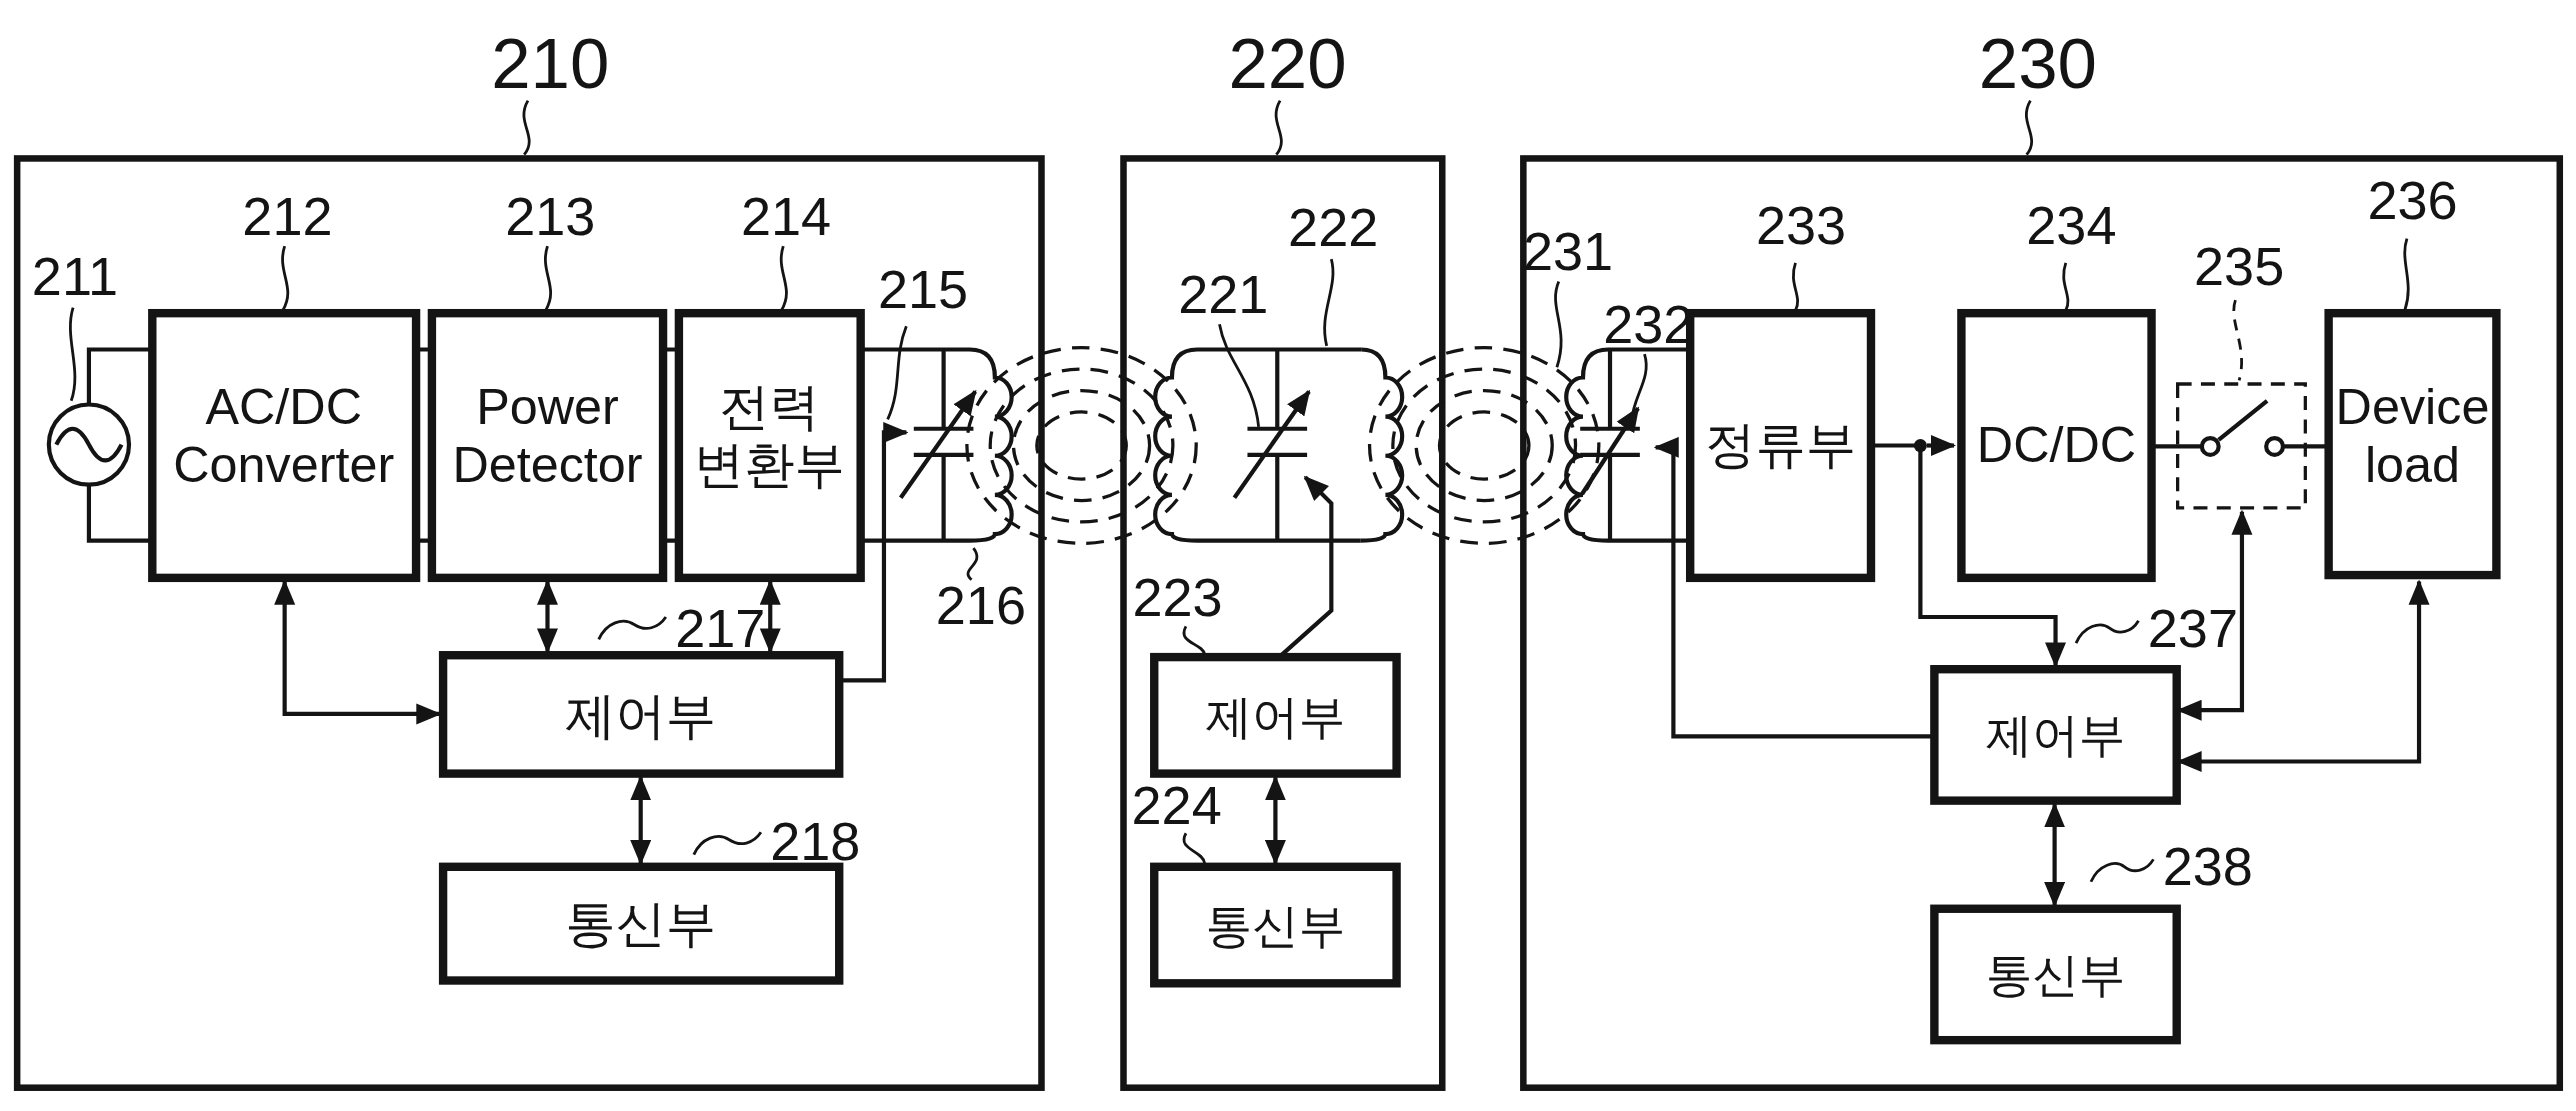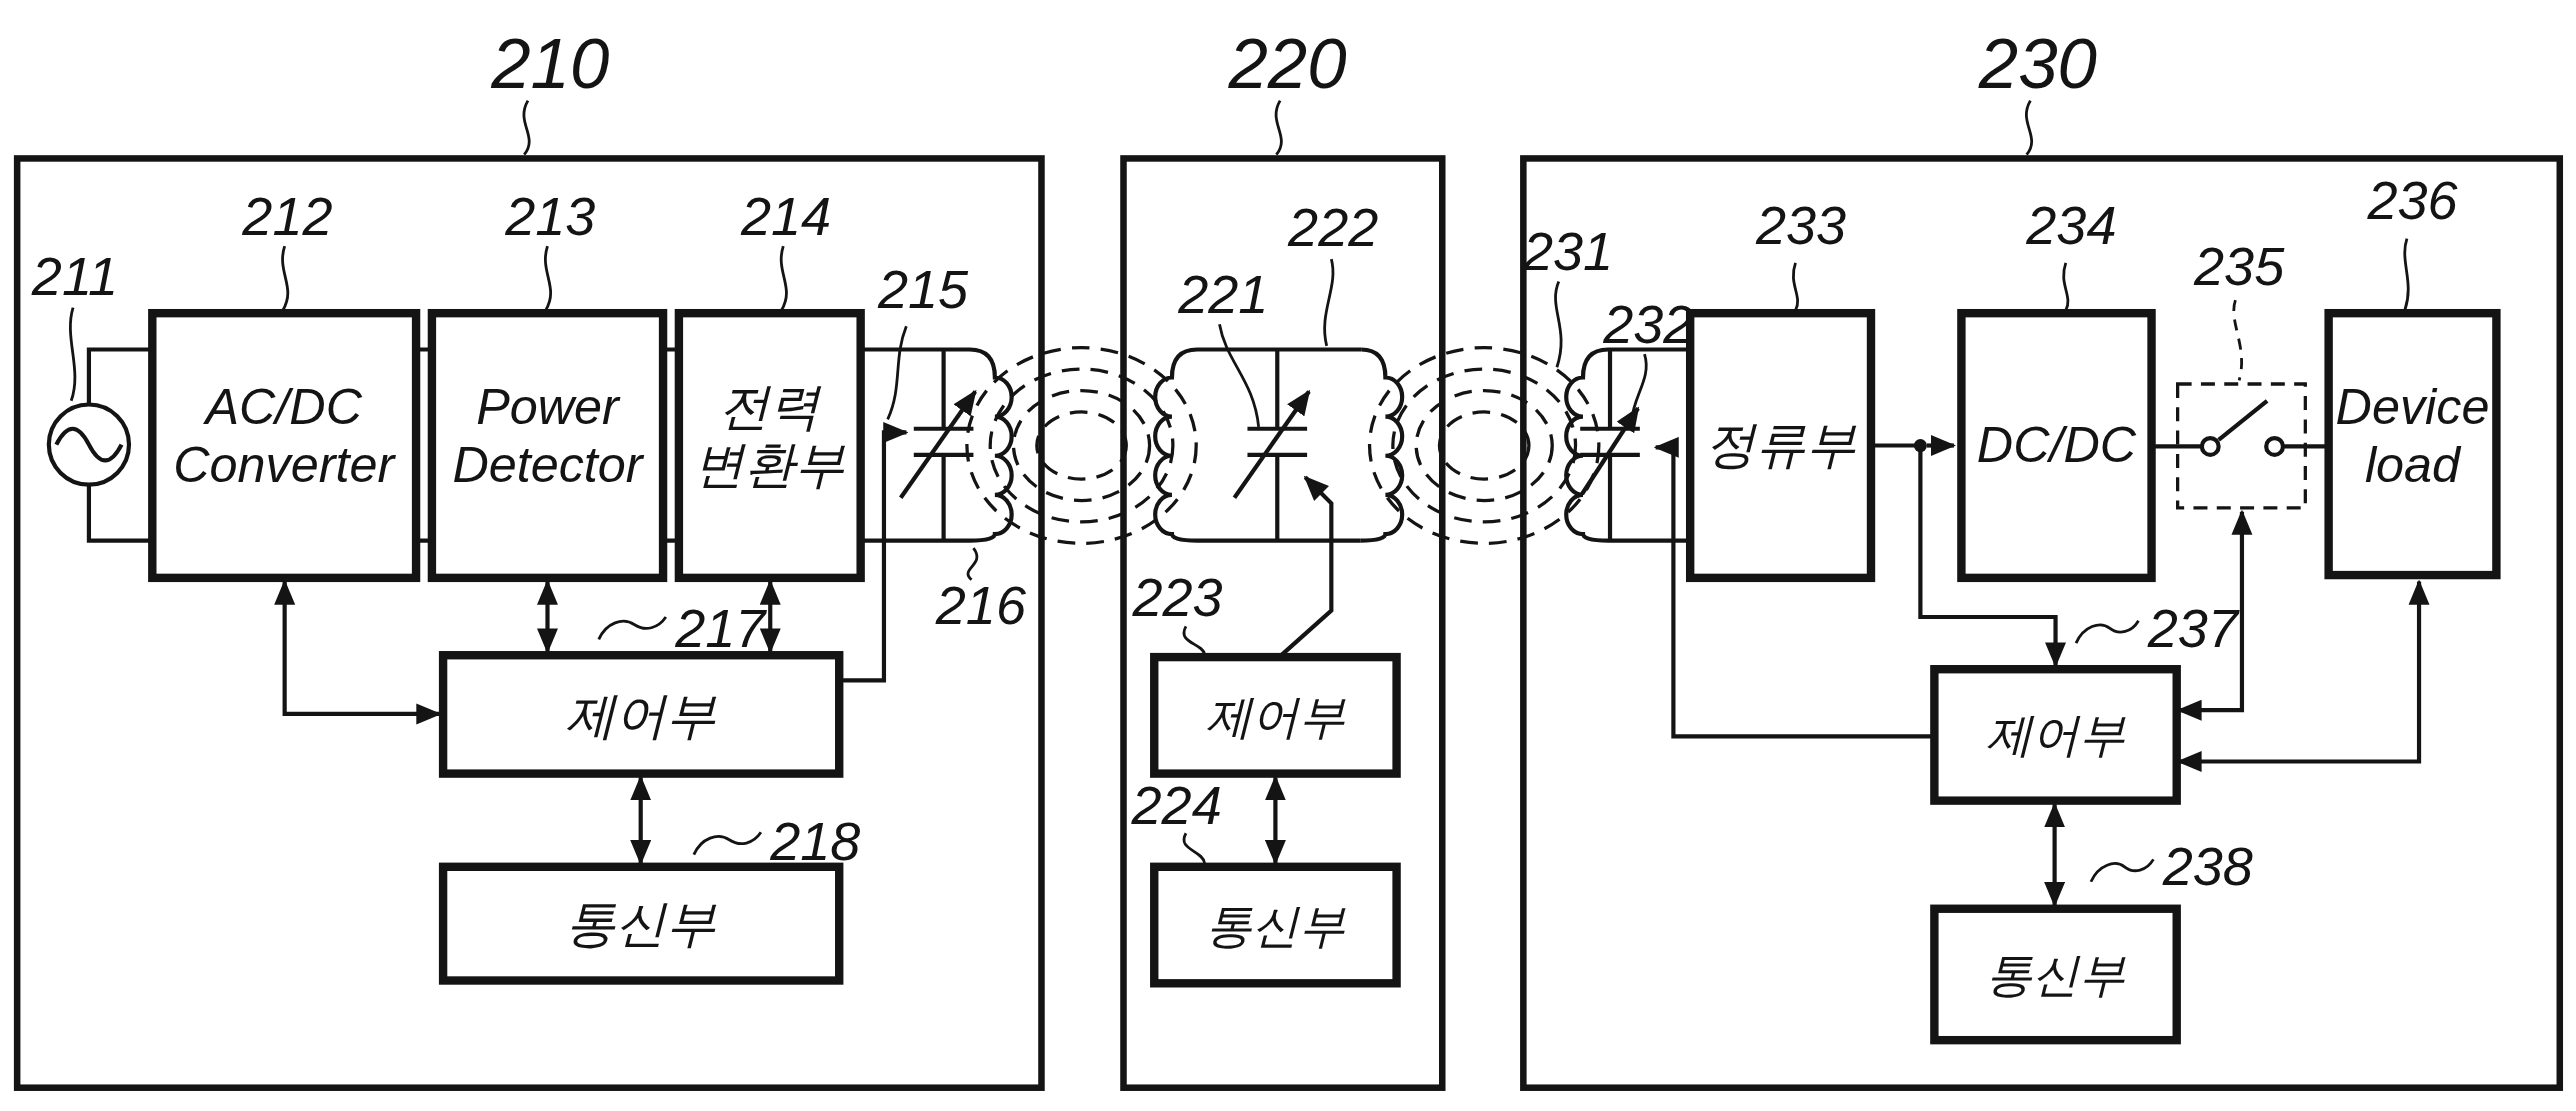--- a/index.html
+++ b/index.html
@@ -1,16 +1,16 @@
 <!DOCTYPE html>
 <html style="font-size:15px"><head>
 <meta charset="utf-8">
 <style>
   html,body{margin:0;padding:0;background:#ffffff;}
-  .stage{width:2576px;height:1111px;background:#ffffff;position:relative;font-style:italic;}
+  .stage{width:2576px;height:1111px;background:#ffffff;position:relative;}
   svg{display:block;}
   .ink{stroke:#141414;fill:none;}
   .w7{stroke-width:7;}
   .w9{stroke-width:9;}
   .w4{stroke-width:4.5;}
   .w3{stroke-width:3;}
   .fielddash{stroke-width:3.5;stroke-dasharray:19 12;}
   .boxdash{stroke-width:3.5;stroke-dasharray:15 10;}
   .leaderdash{stroke-dasharray:12 9;}
   .dot{fill:#141414;stroke:none;}

